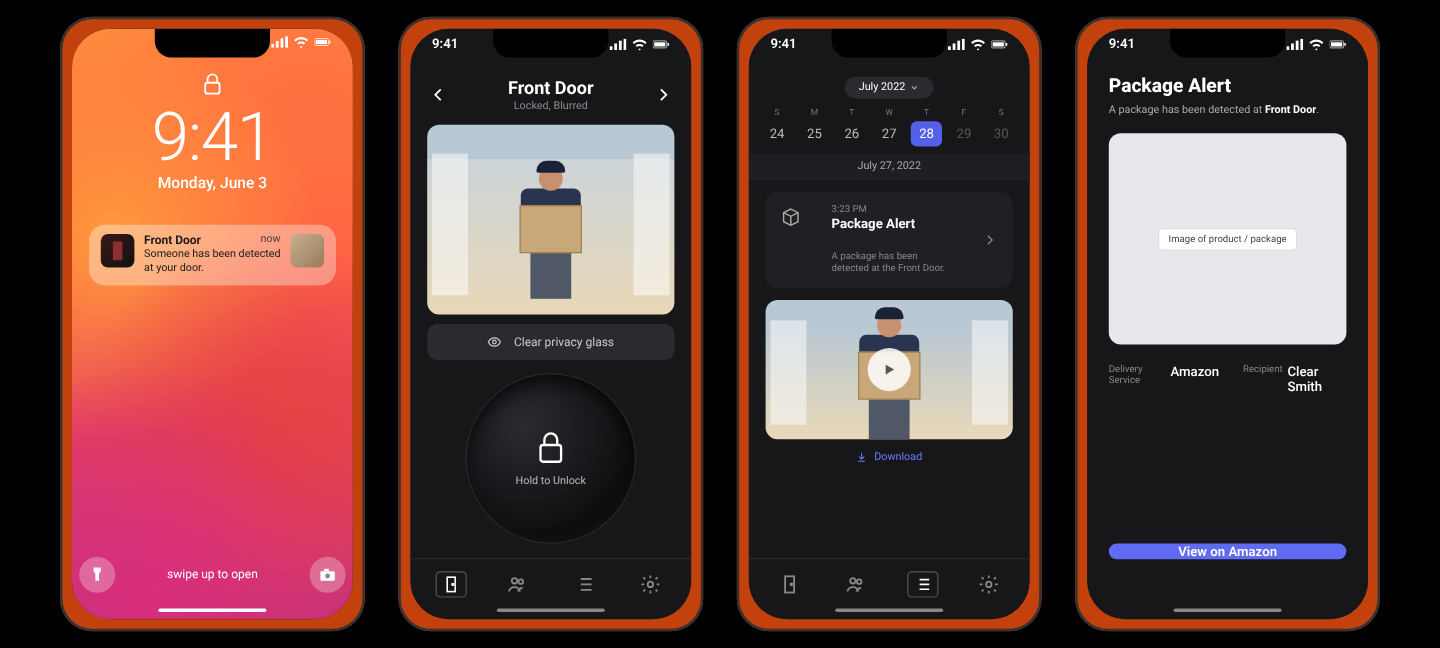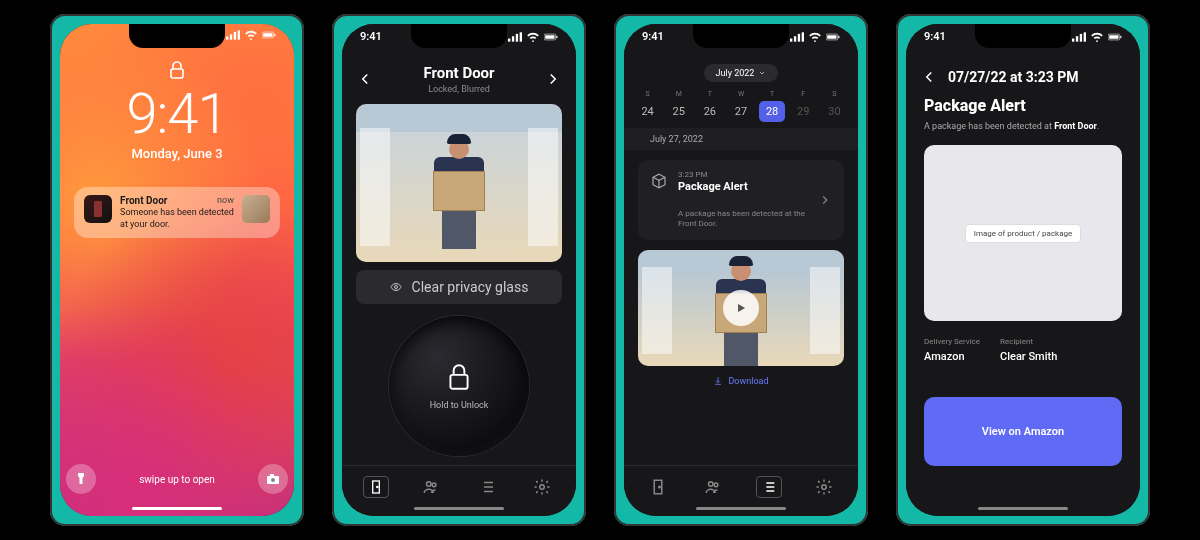--- a/index.html
+++ b/index.html
@@ -9,22 +9,22 @@
   height: 540px;
   display: flex;
   justify-content: center;
   align-items: center;
   gap: 28px;
   font-family: -apple-system, BlinkMacSystemFont, "Segoe UI", Roboto, Helvetica, Arial, sans-serif;
 }
 .phone {
   width: 254px;
   height: 512px;
-  background: #14b8a6;
-  border-radius: 15px;
+  background: #c2410c;
+  border-radius: 27px;
   padding: 10px;
   position: relative;
   box-shadow: inset 0 0 0 2px #333;
 }
 .screen {
   width: 100%;
   height: 100%;
   border-radius: 32px;
   overflow: hidden;
   position: relative;
@@ -141,21 +141,21 @@
 .dp-head{position:absolute;top:0;left:50%;transform:translateX(-50%);width:20px;height:20px;background:#c89070;border-radius:50%;}
 .dp-cap{position:absolute;top:-5px;left:50%;transform:translateX(-50%);width:24px;height:10px;background:#1a2238;border-radius:10px 10px 2px 2px;}
 .dp-body{position:absolute;top:18px;left:50%;transform:translateX(-50%);width:50px;height:50px;background:#2a3450;border-radius:6px;}
 .dp-box{position:absolute;top:32px;left:50%;transform:translateX(-50%);width:52px;height:40px;background:#c8a878;border:1px solid #a08050;}
 .dp-legs{position:absolute;top:66px;left:50%;transform:translateX(-50%);width:34px;height:44px;background:#505868;}
 .door-pane{position:absolute;right:4px;top:15%;width:30px;height:75%;background:rgba(255,255,255,.5);}
 .door-pane.l{left:4px;right:auto;}
 
 .clear-glass {
   margin:8px 14px 0; background:#2a2a2f; border-radius:8px;
-  padding:9px; text-align:center; font-size:14px; color:#ccc;
+  padding:9px; text-align:center; font-size:10px; color:#ccc;
   display:flex;align-items:center;justify-content:center;gap:10px;
 }
 .unlock-ring {
   margin:12px auto 0; width:140px; height:140px;
   border-radius:50%;
   background: radial-gradient(circle at 35% 30%, #2a2a30 0%, #0e0e10 70%);
   box-shadow: 0 0 0 1px #2a2a30, inset 0 6px 14px rgba(0,0,0,.7), inset 0 -4px 10px rgba(255,255,255,.03);
   display:flex;flex-direction:column;align-items:center;justify-content:center;gap:8px;
 }
 .unlock-ring svg { width:26px; height:30px; }
@@ -170,24 +170,24 @@
 .tab-item.boxed.active { border:1px solid #555; border-radius:4px; padding:2px 4px;}
 
 
 .month-pill { margin:6px auto 0; background:#2a2a2f; border-radius:14px; padding:4px 12px; font-size:9px; width:fit-content; display:flex;align-items:center;gap:4px;}
 .calendar { display:flex; justify-content:space-around; padding:8px 8px 6px; }
 .cal-day { text-align:center; width:26px; }
 .cal-dow { font-size:7px; color:#777; margin-bottom:3px;}
 .cal-num { font-size:11px; color:#bbb; padding:4px 0; border-radius:5px;}
 .cal-day.selected .cal-num { background:#5560e8; color:#fff; }
 .cal-day.dim .cal-num { color:#555; }
-.section-date { background:#1f1f23; padding:6px 26px; font-size:9px; color:#aaa;}
+.section-date { background:#1f1f23; padding:6px 26px; font-size:9px; color:#aaa;text-align:center;}
 .activity-item {
   margin:10px 14px 0; background:#202024; border-radius:10px;
-  padding:10px 12px; display:flex; gap:10px; align-items:flex-start;
+  padding:10px 12px; display:flex; gap:25px; align-items:flex-start;
 }
 .act-icon { width:18px;height:18px;margin-top:2px;}
 .act-body { flex:1; }
 .act-time { font-size:8px; color:#888;}
 .act-title { font-size:11px; font-weight:700; margin-top:1px;}
 .act-desc { font-size:8px; color:#888; margin-top:16px; line-height:1.3;}
 .act-chev { width:14px;height:14px;align-self:center;}
 .video-thumb {
   margin:10px 14px 0; height:116px; border-radius:10px; overflow:hidden;
   position:relative;
@@ -209,26 +209,26 @@
 .alert-box { padding:4px 18px 0;}
 .alert-heading { font-size:16px; font-weight:800; margin-bottom:6px;}
 .alert-sub { font-size:9px; color:#aaa;}
 .alert-sub b { color:#fff; font-weight:700;}
 .product-img-box {
   margin:14px 18px 0; background:#e8e8ec; border-radius:10px;
   height:176px; display:flex;align-items:center;justify-content:center;
 }
 .product-label { background:#fff; border:1px solid #ddd; border-radius:4px; padding:4px 8px; font-size:8px; color:#444;}
 .meta-row { display:flex; padding:16px 18px 0; gap:20px;}
-.meta-col { display:flex;flex-direction:column;gap:4px;}
+.meta-col { display:flex;gap:4px;}
 .meta-label { font-size:8px; color:#888;}
 .meta-val { font-size:11px; color:#fff; font-weight:500;}
 .cta-btn {
   margin:auto 18px 50px; background:#5f6af5; border-radius:10px;
-  padding:28px; text-align:center; font-size:11px; font-weight:600;
+  padding:0; text-align:center; font-size:11px; font-weight:600;
 }
 </style>
 </head>
 <body>
 
 <div class="phone">
   <div class="screen">
     <div class="notch"></div>
     <div class="lockscreen-bg"></div>
     <div class="status-bar light">
@@ -526,26 +526,20 @@
             <path d="M8 10a1 1 0 100 2 1 1 0 000-2zM4 7c2-2 6-2 8 0l-1.5 1.5c-1.2-1.2-3.8-1.2-5 0zM1 4c4-4 10-4 14 0l-1.5 1.5c-3-3-8-3-11 0z"></path>
           </svg>
         <svg viewBox="0 0 24 12">
             <rect x="0" y="1" width="20" height="10" rx="2" fill="none" stroke="#fff"></rect>
             <rect x="2" y="3" width="16" height="6" fill="#fff"></rect>
             <rect x="21" y="4" width="2" height="4" fill="#fff"></rect>
           </svg>
       </span>
     </div>
     <div class="app-dark">
-      <div class="detail-header">
-        <svg class="chev" viewBox="0 0 24 24" fill="none" stroke="#fff" stroke-width="2">
-            <path d="M15 6l-6 6 6 6"></path>
-          </svg>
-        <div class="detail-title">07/27/22 at 3:23 PM</div>
-      </div>
       <div class="alert-box">
         <div class="alert-heading">Package Alert</div>
         <div class="alert-sub">
           <span>A package has been detected at </span><b>Front Door</b><span>.</span>
         </div>
       </div>
       <div class="product-img-box">
         <div class="product-label">Image of product / package</div>
       </div>
       <div class="meta-row">

